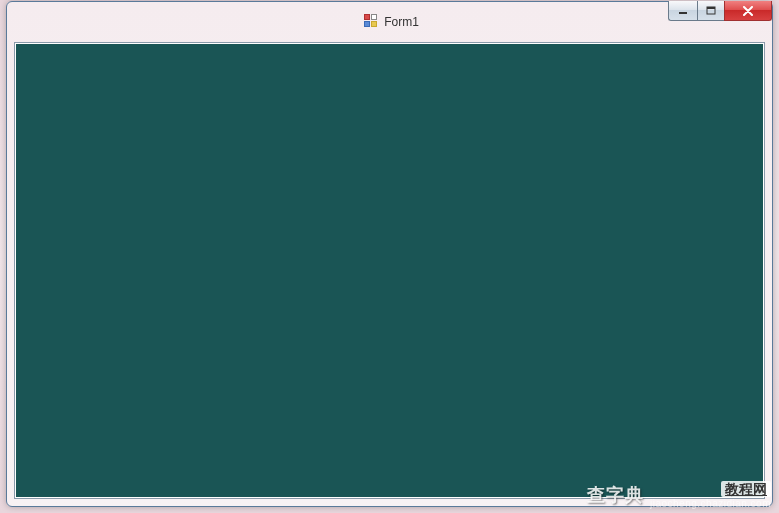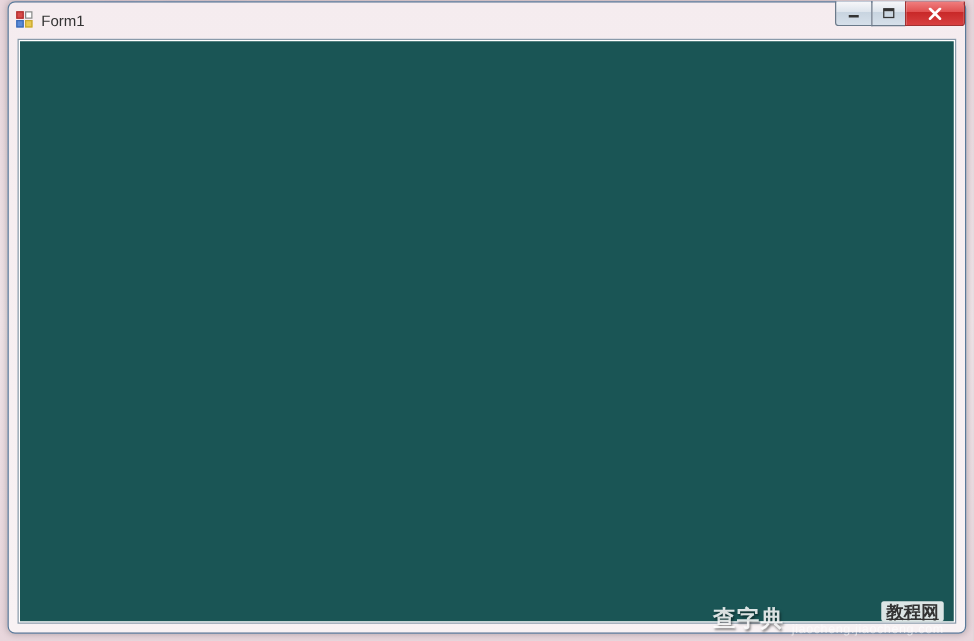--- a/index.html
+++ b/index.html
@@ -44,25 +44,26 @@
       bottom: 6px;
       border: 1px solid #5a7a9a;
       border-radius: 6px;
       background: linear-gradient(to bottom, #f5ecef 0%, #f8f2f4 100%);
       box-shadow: 0 0 6px rgba(0,0,0,0.25);
       display: flex;
       flex-direction: column;
     }
 
     .titlebar {
-      height: 29px;
+      height: 40px;
       display: flex;
       align-items: center;
       padding: 0 2px 0 6px;
       position: relative;
+      justify-content: center;
     }
 
     .app-icon {
       width: 16px;
       height: 16px;
       margin-right: 4px;
       position: relative;
     }
     .app-icon .grid {
       width: 14px; height: 14px;
@@ -123,21 +124,21 @@
       top: 1px;
       left: 1px;
       right: 1px;
       bottom: 1px;
       background: #1a5555;
     }
 
     .watermark {
       position: absolute;
       bottom: 4px;
-      right: 24px;
+      right: 8px;
       display: flex;
       align-items: center;
       gap: 6px;
       pointer-events: none;
     }
     .watermark .logo-text {
       color: rgba(255,255,255,0.85);
       font-size: 18px;
       font-weight: bold;
       letter-spacing: 1px;
@@ -210,15 +211,15 @@
 
   <div class="client-area">
     <div class="dark-panel"></div>
   </div>
 </div>
 
 <div class="watermark">
   <span class="logo-text">查字典</span>
   <div class="wm-right">
     <span class="boxed">教程网</span>
-    <span class="url">jiaocheng.jiaocheng.com</span>
+    <span class="url">jiaocheng.chazidian.com</span>
   </div>
 </div>
 
 </body></html>

